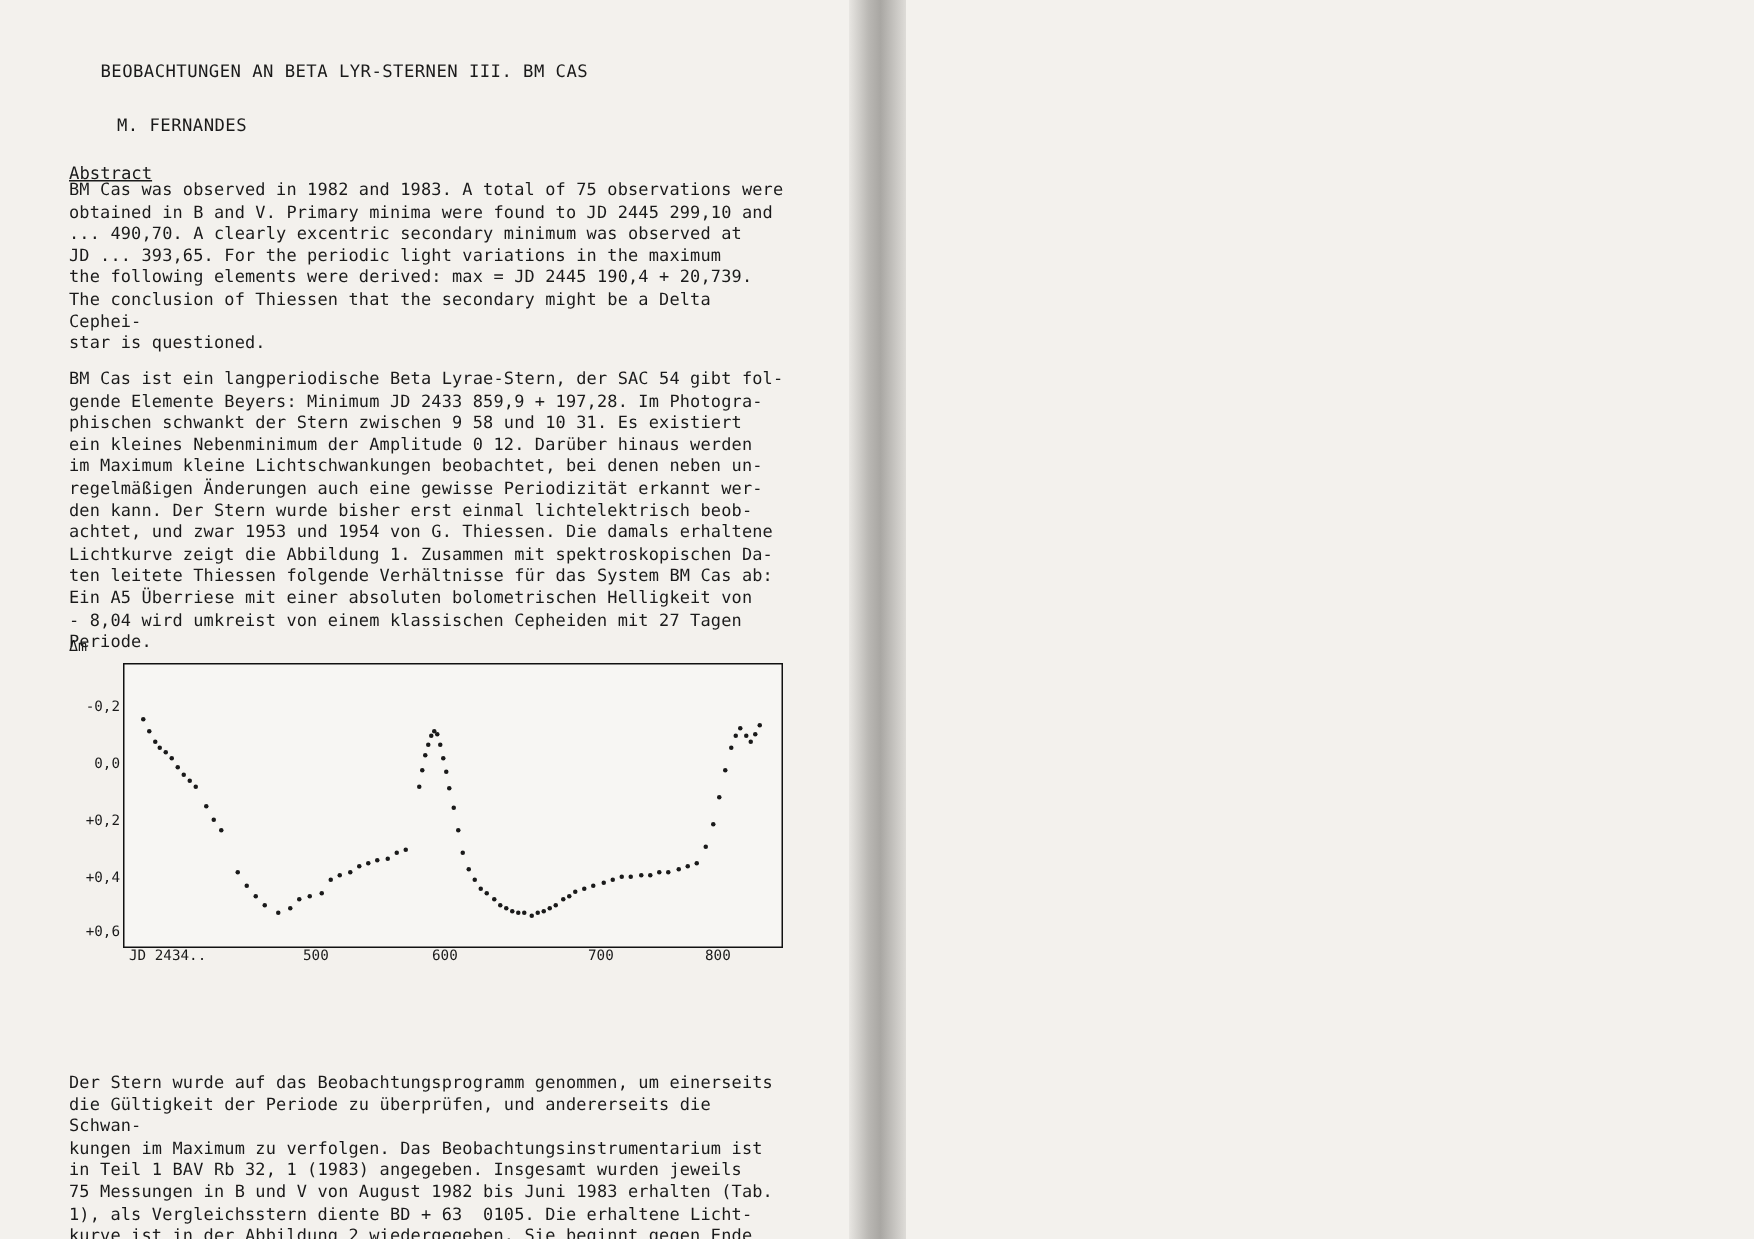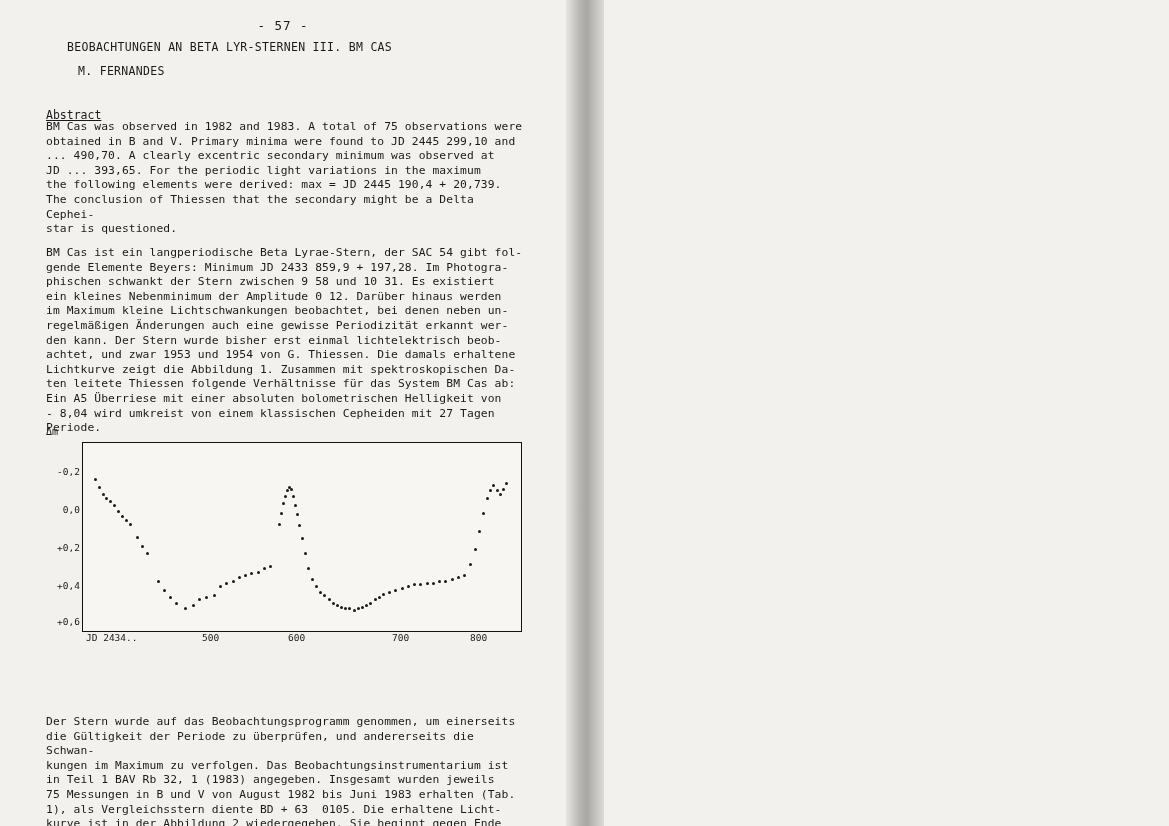--- a/index.html
+++ b/index.html
@@ -56,21 +56,21 @@
   }
   .l-header {
     position: absolute;
     left: 46px; top: 40px;
     font-size: 11.5px;
     letter-spacing: 0.3px;
     padding-left: 21px;
   }
   .l-author {
     position: absolute;
-    left: 46px; top: 64px;
+    left: 46px; top: 76px;
     font-size: 11.5px;
     letter-spacing: 0.3px;
     padding-left: 32px;
   }
   .l-abstract-title {
     position: absolute;
     left: 46px; top: 108px;
     font-size: 11.5px;
     text-decoration: underline;
   }
@@ -153,21 +153,20 @@
     font-size: 10.3px;
   }
 </style>
 </head>
 <body>
 
 <div class="page">
 
   <div class="left-page">
 
-    <div class="l-pagenum">- 57 -</div>
     <div class="l-header">BEOBACHTUNGEN AN BETA LYR-STERNEN III.   BM CAS</div>
     <div class="l-author">M. FERNANDES</div>
     <div class="l-abstract-title">Abstract</div>
     <div class="para" id="abstract-body">BM Cas was observed in 1982 and 1983. A total of 75 observations were
 obtained in B and V. Primary minima were found to JD 2445 299,10 and
 ... 490,70. A clearly excentric secondary minimum was observed at
 JD ... 393,65. For the periodic light variations in the maximum
 the following elements were derived: max = JD 2445 190,4 + 20,739.
 The conclusion of Thiessen that the secondary might be a Delta Cephei-
 star is questioned.</div>

